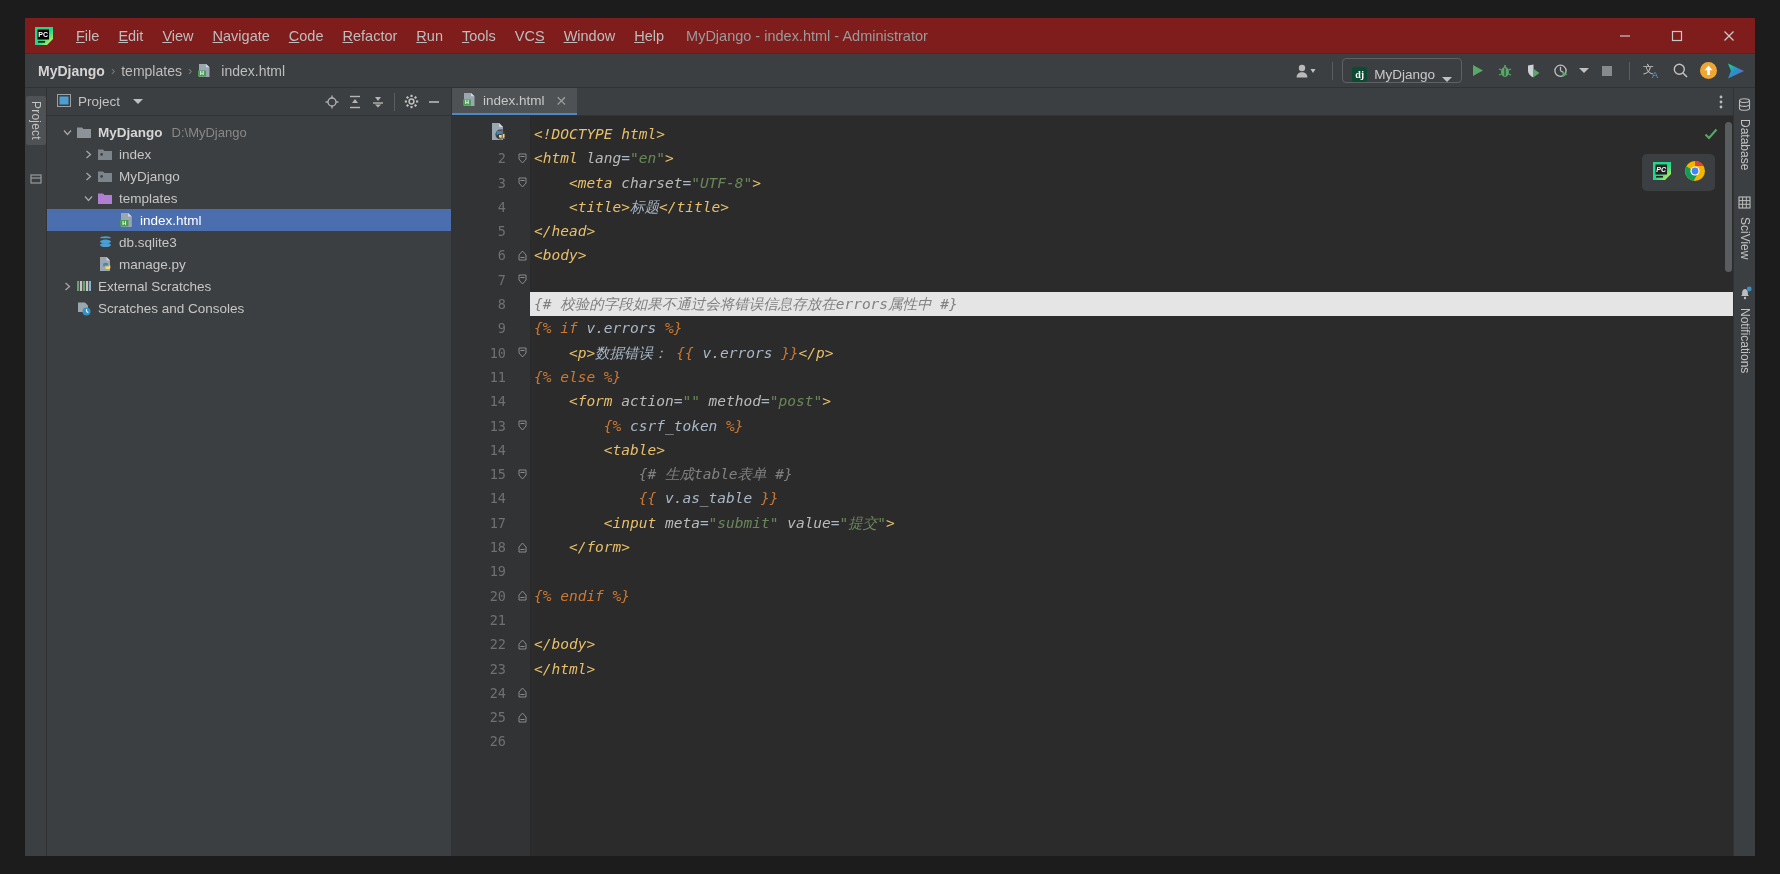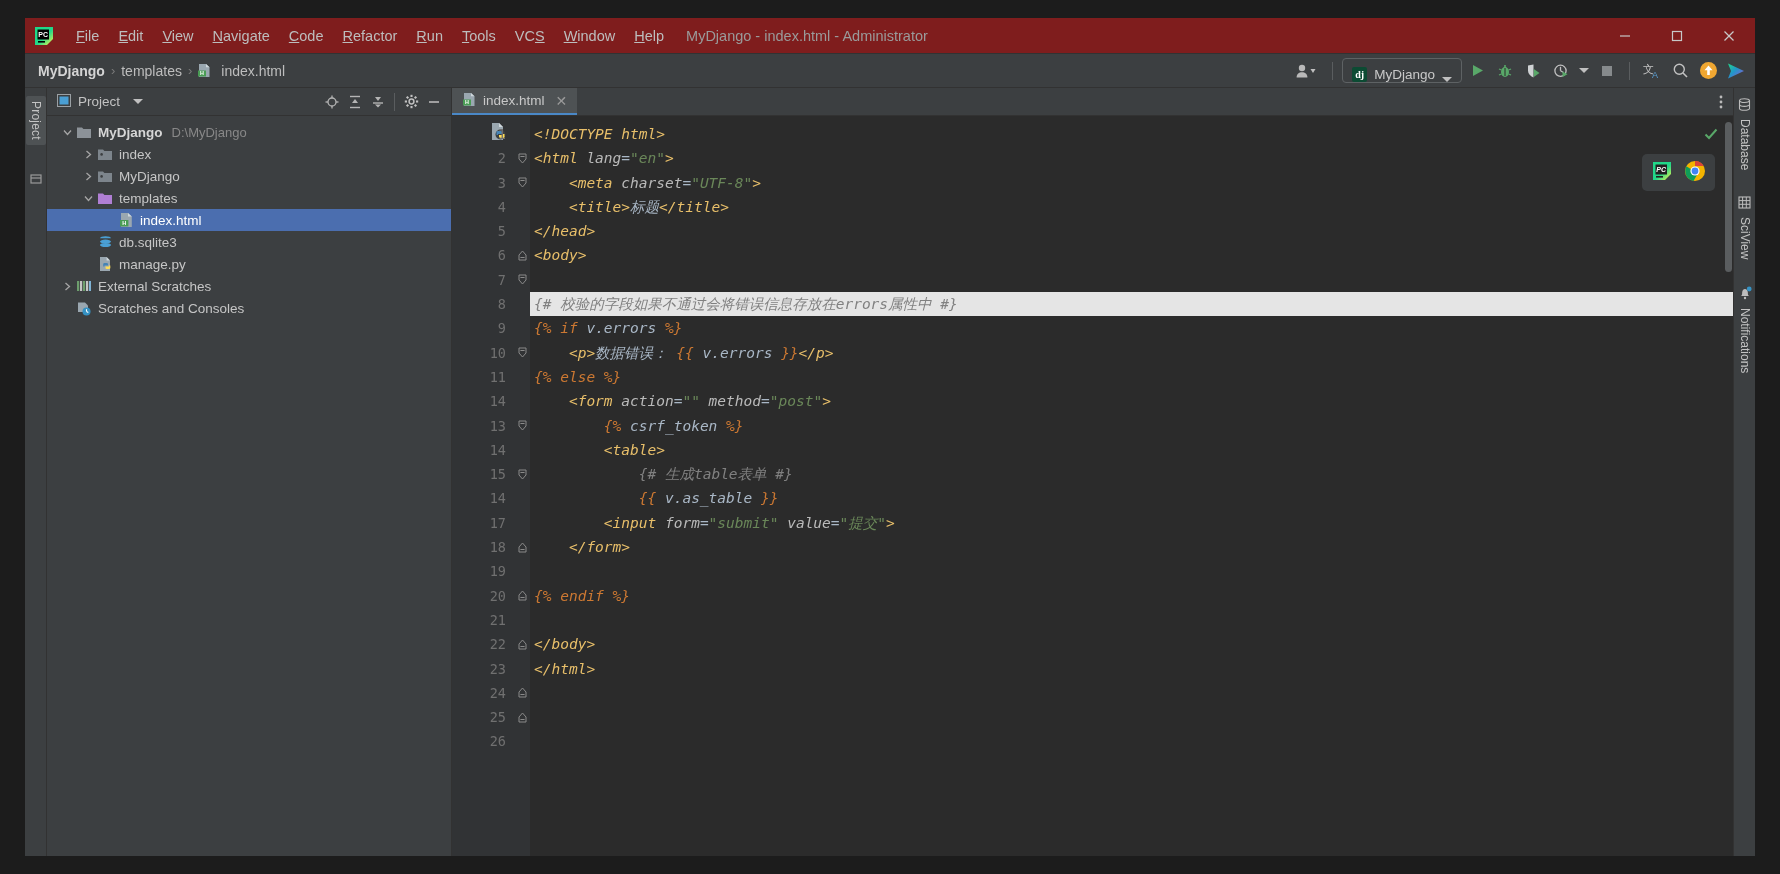--- a/index.html
+++ b/index.html
@@ -750,21 +750,21 @@
             <div class="cline">&nbsp;</div>
             <div class="cline caret"><span class="cmt">{# 校验的字段如果不通过会将错误信息存放在errors属性中 #}</span></div>
             <div class="cline"><span class="djt">{%</span><span class="txt"> </span><span class="djt">if</span><span class="txt"> v.errors </span><span class="djt">%}</span></div>
             <div class="cline"><span class="ang">    &lt;p&gt;</span><span class="txt">数据错误： </span><span class="djt">{{</span><span class="txt"> v.errors </span><span class="djt">}}</span><span class="ang">&lt;/p&gt;</span></div>
             <div class="cline"><span class="djt">{%</span><span class="txt"> </span><span class="djt">else</span><span class="txt"> </span><span class="djt">%}</span></div>
             <div class="cline"><span class="ang">    &lt;form</span><span class="attr"> action</span><span class="txt">=</span><span class="val">""</span><span class="attr"> method</span><span class="txt">=</span><span class="val">"post"</span><span class="ang">&gt;</span></div>
             <div class="cline"><span class="djt">        {%</span><span class="txt"> csrf_token </span><span class="djt">%}</span></div>
             <div class="cline"><span class="ang">        &lt;table&gt;</span></div>
             <div class="cline"><span class="cmt">            {# 生成table表单 #}</span></div>
             <div class="cline"><span class="djt">            {{</span><span class="txt"> v.as_table </span><span class="djt">}}</span></div>
-            <div class="cline"><span class="ang">        &lt;input</span><span class="attr"> form</span><span class="txt">=</span><span class="val">"submit"</span><span class="attr"> value</span><span class="txt">=</span><span class="val">"提交"</span><span class="ang">&gt;</span></div>
+            <div class="cline"><span class="ang">        &lt;input</span><span class="attr"> meta</span><span class="txt">=</span><span class="val">"submit"</span><span class="attr"> value</span><span class="txt">=</span><span class="val">"提交"</span><span class="ang">&gt;</span></div>
             <div class="cline"><span class="ang">    &lt;/form&gt;</span></div>
             <div class="cline">&nbsp;</div>
             <div class="cline"><span class="djt">{%</span><span class="txt"> </span><span class="djt">endif</span><span class="txt"> </span><span class="djt">%}</span></div>
             <div class="cline">&nbsp;</div>
             <div class="cline"><span class="ang">&lt;/body&gt;</span></div>
             <div class="cline"><span class="ang">&lt;/html&gt;</span></div>
             <div class="cline">&nbsp;</div>
           </div>
       </div>
     </div>

